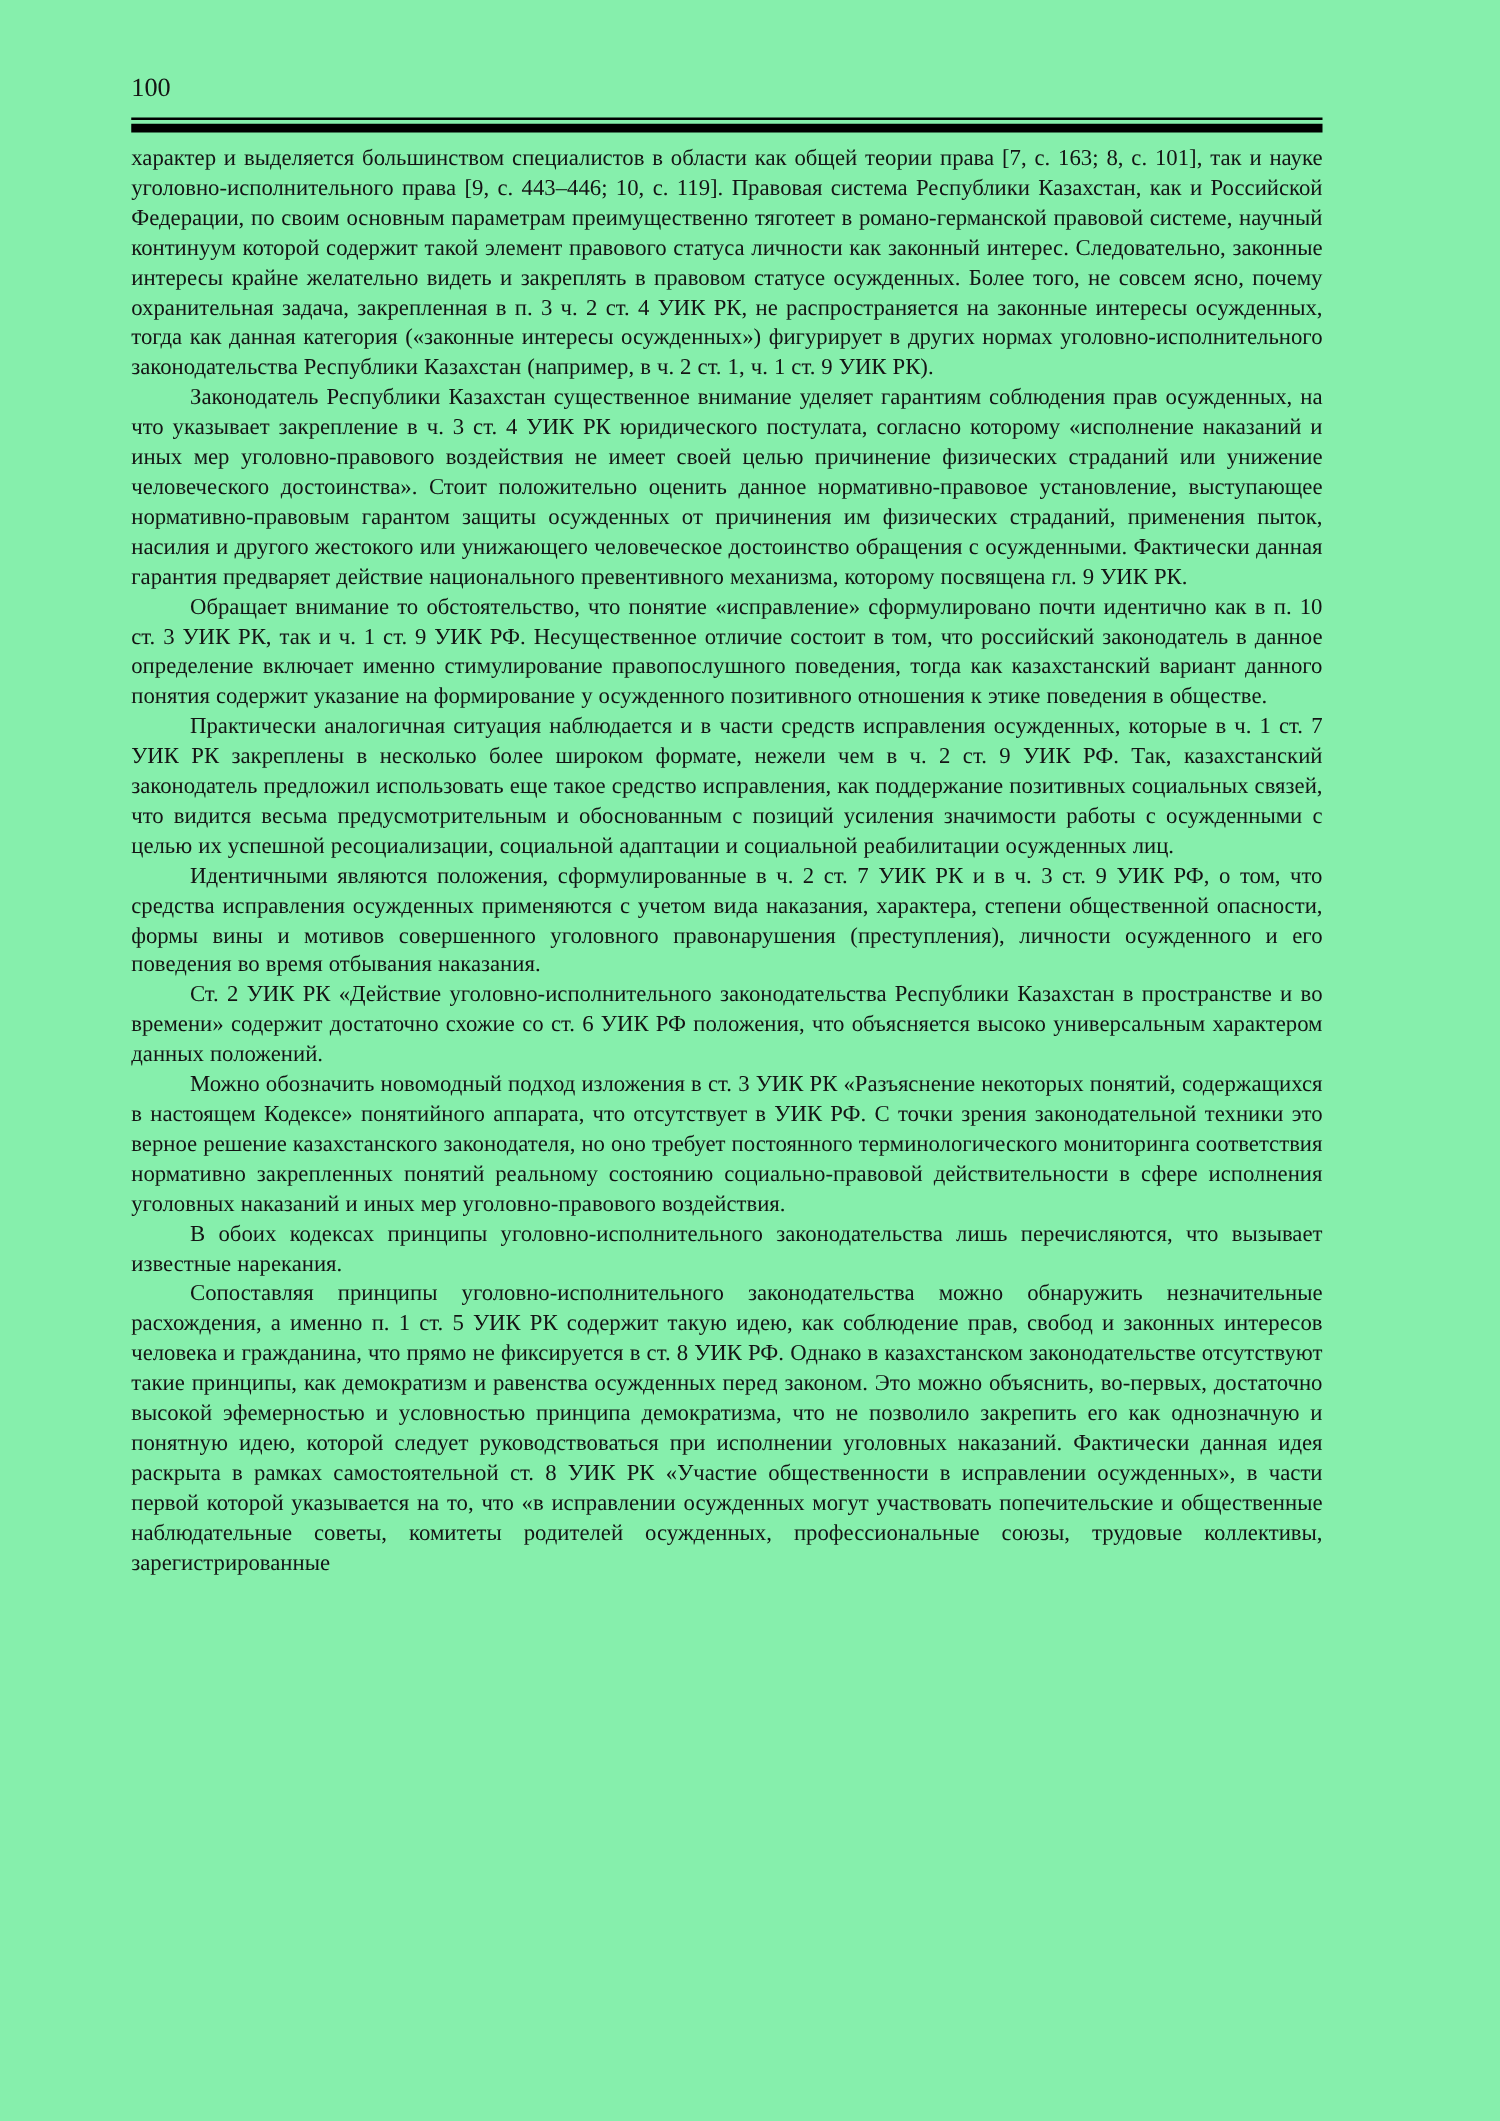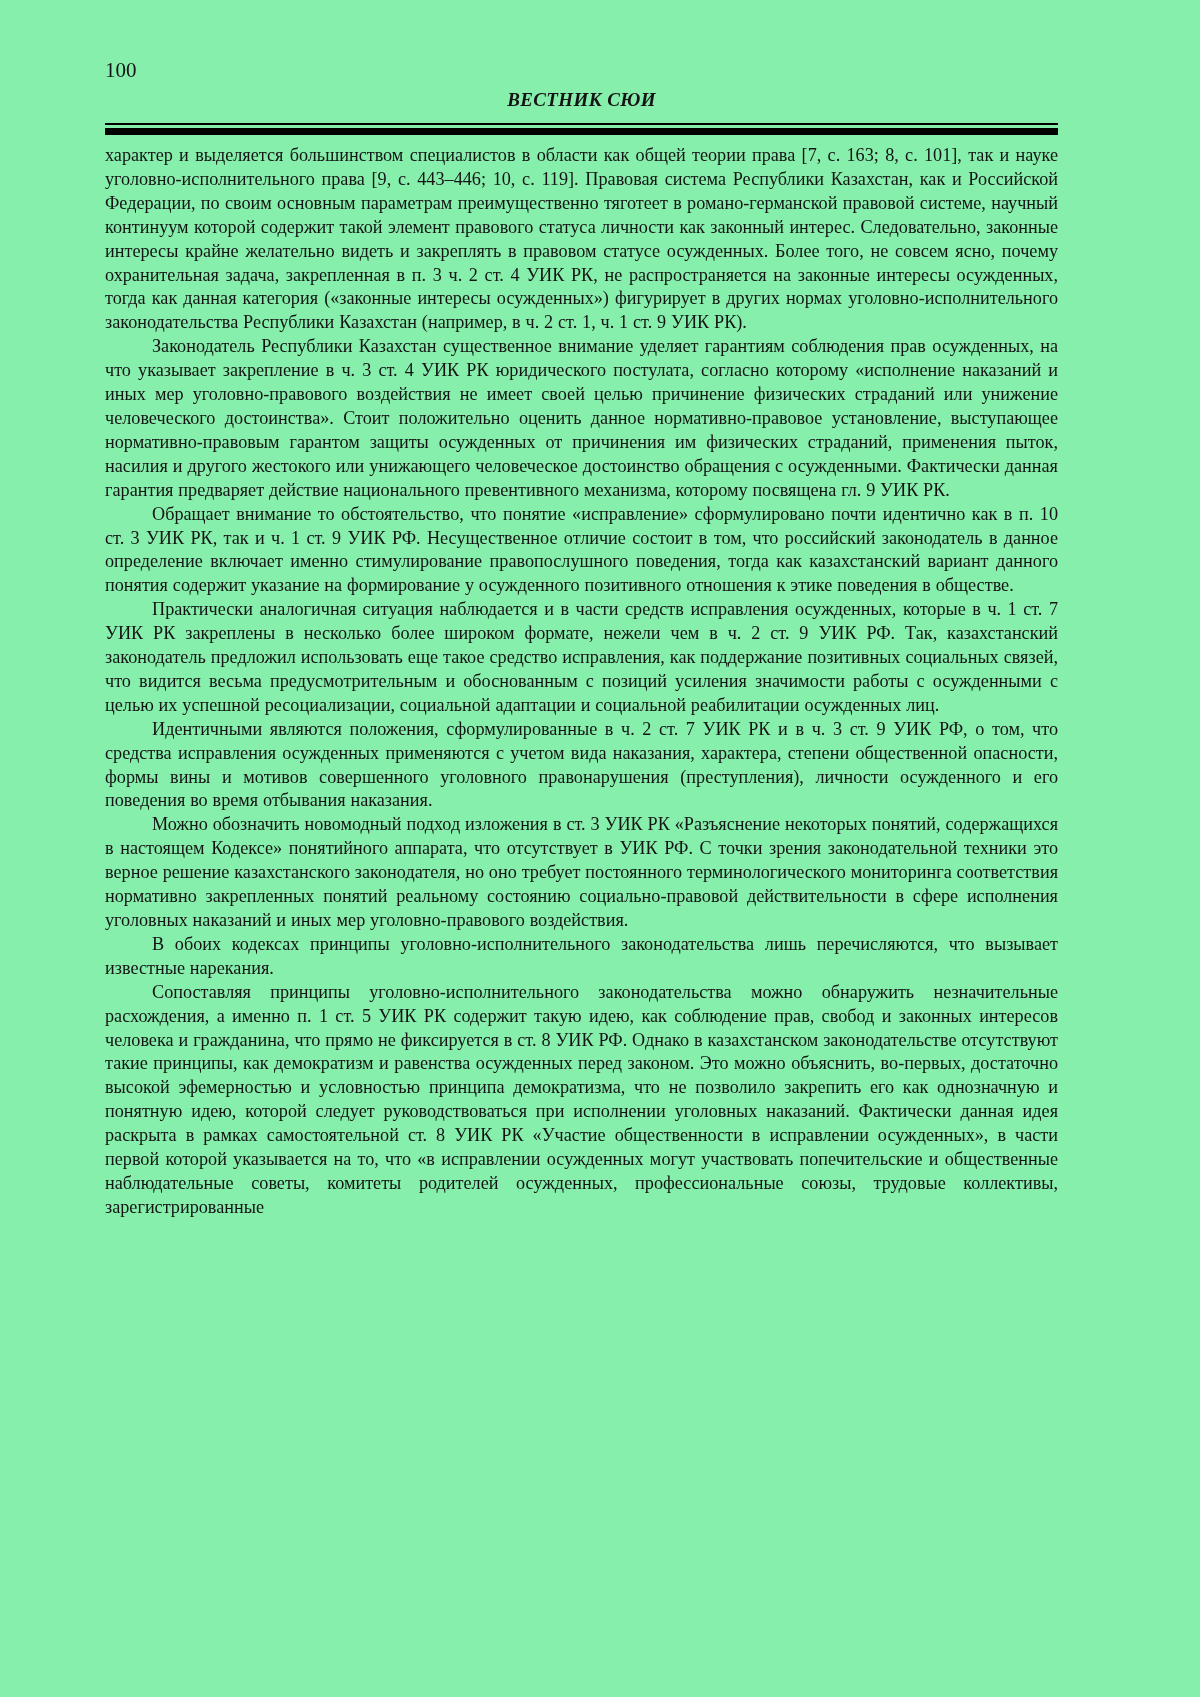--- a/index.html
+++ b/index.html
@@ -57,26 +57,26 @@
   .para:first-child {
     text-indent: 0;
   }
 </style>
 </head>
 <body>
 
 <div class="sheet">
   <div class="content">
     <div class="page-number">100</div>
-    <div class="journal-title">ВЕСТНИК СЮИ</div>
     <div class="double-rule"></div>
     <section class="article-text">
         <p class="para" lang="ru">характер и выделяется большинством специалистов в области как общей теории права [7, с. 163; 8, с. 101], так и науке уголовно-исполнительного права [9, с. 443–446; 10, с. 119]. Правовая система Республики Казахстан, как и Российской Федерации, по своим основным параметрам преимущественно тяготеет в романо-германской правовой системе, научный континуум которой содержит такой элемент правового статуса личности как законный интерес. Следовательно, законные интересы крайне желательно видеть и закреплять в правовом статусе осужденных. Более того, не совсем ясно, почему охранительная задача, закрепленная в п. 3 ч. 2 ст. 4 УИК РК, не распространяется на законные интересы осужденных, тогда как данная категория («законные интересы осужденных») фигурирует в других нормах уголовно-исполнительного законодательства Республики Казахстан (например, в ч. 2 ст. 1, ч. 1 ст. 9 УИК РК).</p>
         <p class="para" lang="ru">Законодатель Республики Казахстан существенное внимание уделяет гарантиям соблюдения прав осужденных, на что указывает закрепление в ч. 3 ст. 4 УИК РК юридического постулата, согласно которому «исполнение наказаний и иных мер уголовно-правового воздействия не имеет своей целью причинение физических страданий или унижение человеческого достоинства». Стоит положительно оценить данное нормативно-правовое установление, выступающее нормативно-правовым гарантом защиты осужденных от причинения им физических страданий, применения пыток, насилия и другого жестокого или унижающего человеческое достоинство обращения с осужденными. Фактически данная гарантия предваряет действие национального превентивного механизма, которому посвящена гл. 9 УИК РК.</p>
         <p class="para" lang="ru">Обращает внимание то обстоятельство, что понятие «исправление» сформулировано почти идентично как в п. 10 ст. 3 УИК РК, так и ч. 1 ст. 9 УИК РФ. Несущественное отличие состоит в том, что российский законодатель в данное определение включает именно стимулирование правопослушного поведения, тогда как казахстанский вариант данного понятия содержит указание на формирование у осужденного позитивного отношения к этике поведения в обществе.</p>
         <p class="para" lang="ru">Практически аналогичная ситуация наблюдается и в части средств исправления осужденных, которые в ч. 1 ст. 7 УИК РК закреплены в несколько более широком формате, нежели чем в ч. 2 ст. 9 УИК РФ. Так, казахстанский законодатель предложил использовать еще такое средство исправления, как поддержание позитивных социальных связей, что видится весьма предусмотрительным и обоснованным с позиций усиления значимости работы с осужденными с целью их успешной ресоциализации, социальной адаптации и социальной реабилитации осужденных лиц.</p>
         <p class="para" lang="ru">Идентичными являются положения, сформулированные в ч. 2 ст. 7 УИК РК и в ч. 3 ст. 9 УИК РФ, о том, что средства исправления осужденных применяются с учетом вида наказания, характера, степени общественной опасности, формы вины и мотивов совершенного уголовного правонарушения (преступления), личности осужденного и его поведения во время отбывания наказания.</p>
+        <p class="para" lang="ru">Ст. 2 УИК РК «Действие уголовно-исполнительного законодательства Республики Казахстан в пространстве и во времени» содержит достаточно схожие со ст. 6 УИК РФ положения, что объясняется высоко универсальным характером данных положений.</p>
         <p class="para" lang="ru">Можно обозначить новомодный подход изложения в ст. 3 УИК РК «Разъяснение некоторых понятий, содержащихся в настоящем Кодексе» понятийного аппарата, что отсутствует в УИК РФ. С точки зрения законодательной техники это верное решение казахстанского законодателя, но оно требует постоянного терминологического мониторинга соответствия нормативно закрепленных понятий реальному состоянию социально-правовой действительности в сфере исполнения уголовных наказаний и иных мер уголовно-правового воздействия.</p>
         <p class="para" lang="ru">В обоих кодексах принципы уголовно-исполнительного законодательства лишь перечисляются, что вызывает известные нарекания.</p>
         <p class="para" lang="ru">Сопоставляя принципы уголовно-исполнительного законодательства можно обнаружить незначительные расхождения, а именно п. 1 ст. 5 УИК РК содержит такую идею, как соблюдение прав, свобод и законных интересов человека и гражданина, что прямо не фиксируется в ст. 8 УИК РФ. Однако в казахстанском законодательстве отсутствуют такие принципы, как демократизм и равенства осужденных перед законом. Это можно объяснить, во-первых, достаточно высокой эфемерностью и условностью принципа демократизма, что не позволило закрепить его как однозначную и понятную идею, которой следует руководствоваться при исполнении уголовных наказаний. Фактически данная идея раскрыта в рамках самостоятельной ст. 8 УИК РК «Участие общественности в исправлении осужденных», в части первой которой указывается на то, что «в исправлении осужденных могут участвовать попечительские и общественные наблюдательные советы, комитеты родителей осужденных, профессиональные союзы, трудовые коллективы, зарегистрированные</p>
       </section>
   </div>
 </div>
 
 </body></html>

